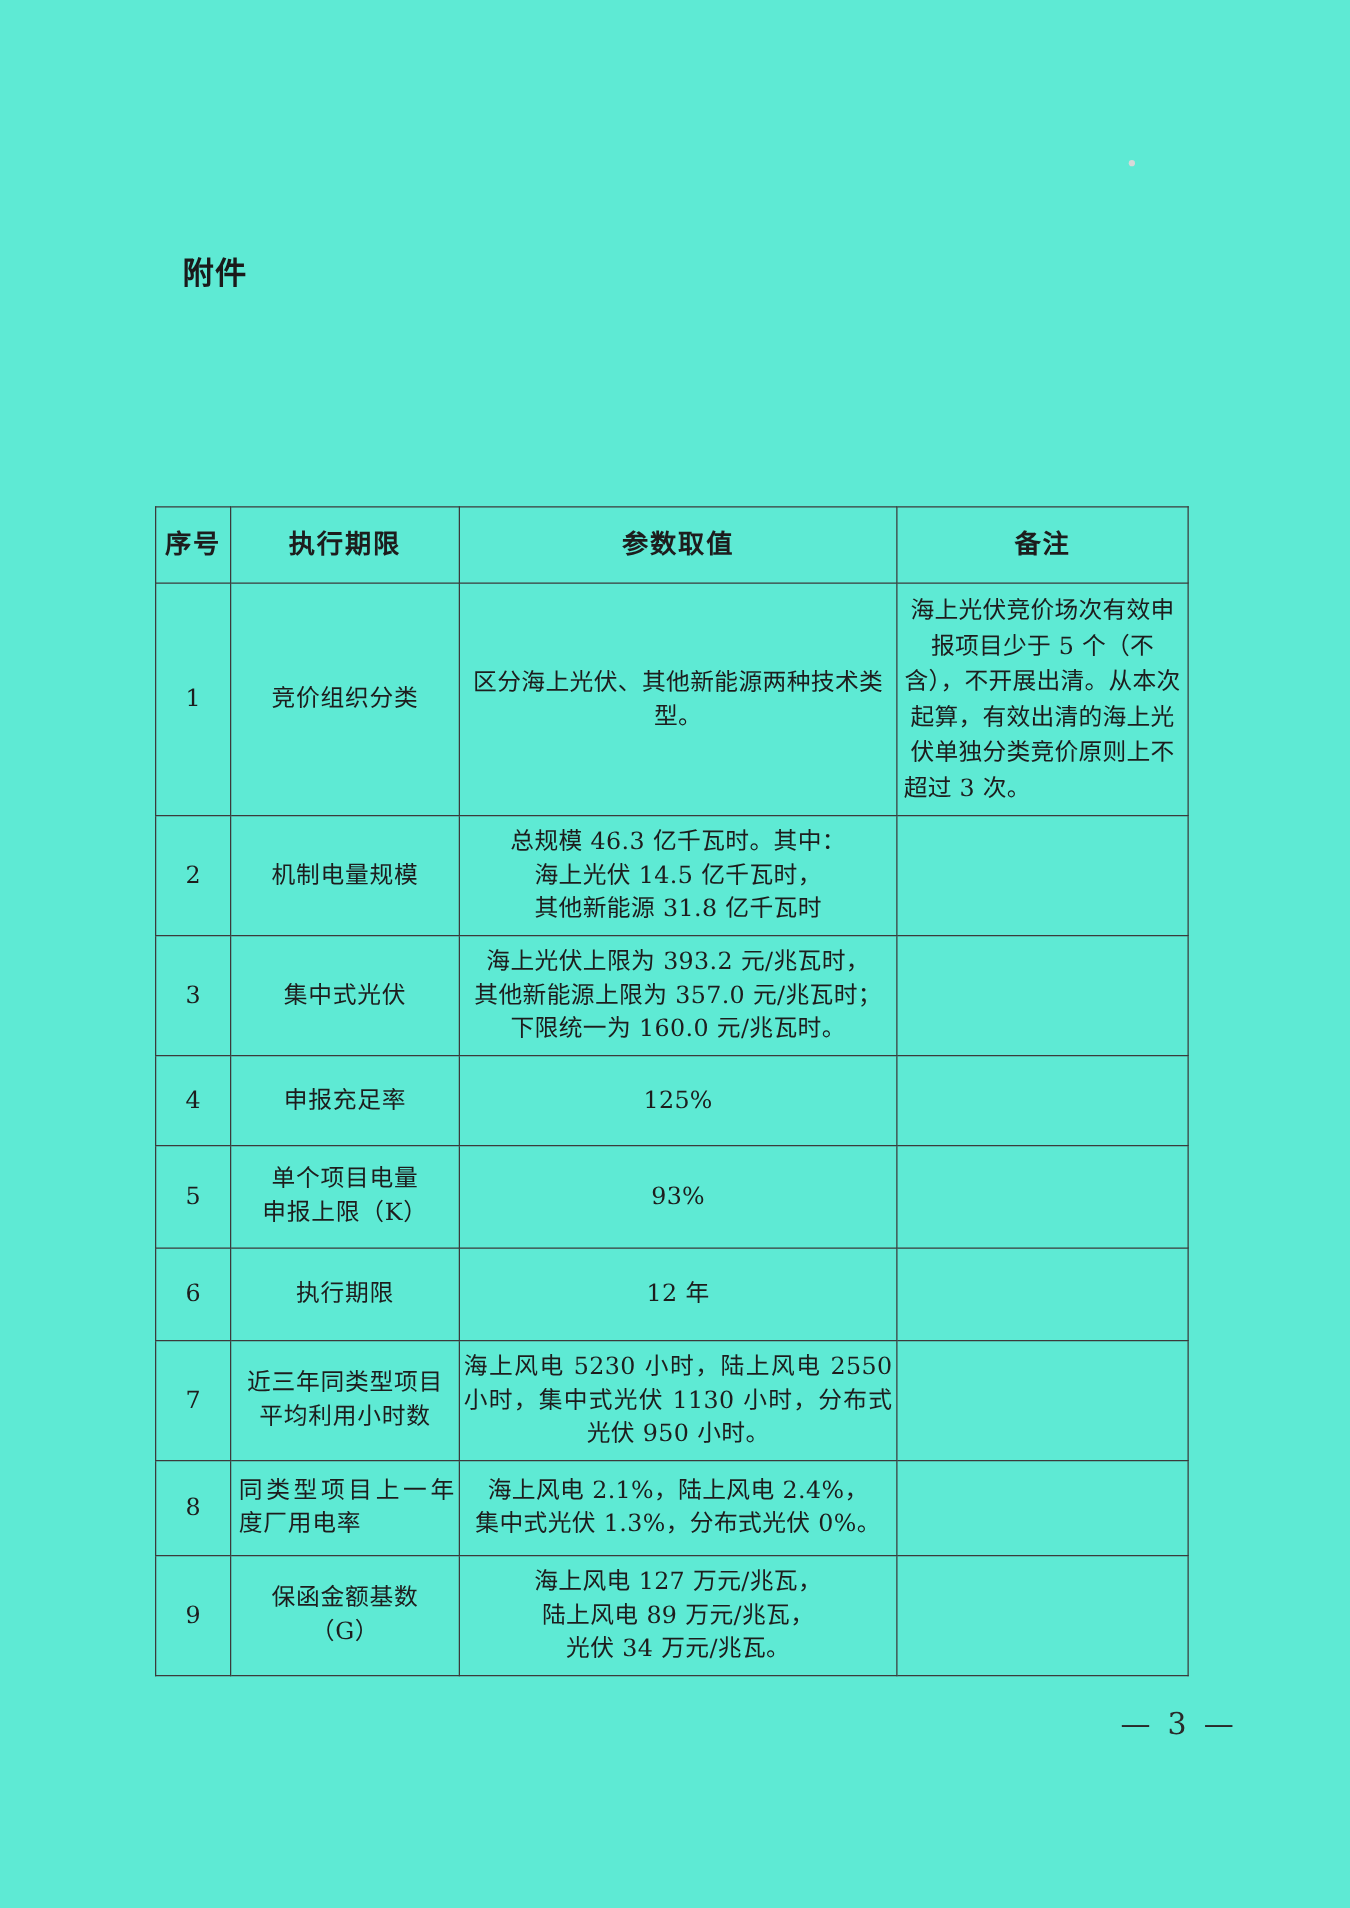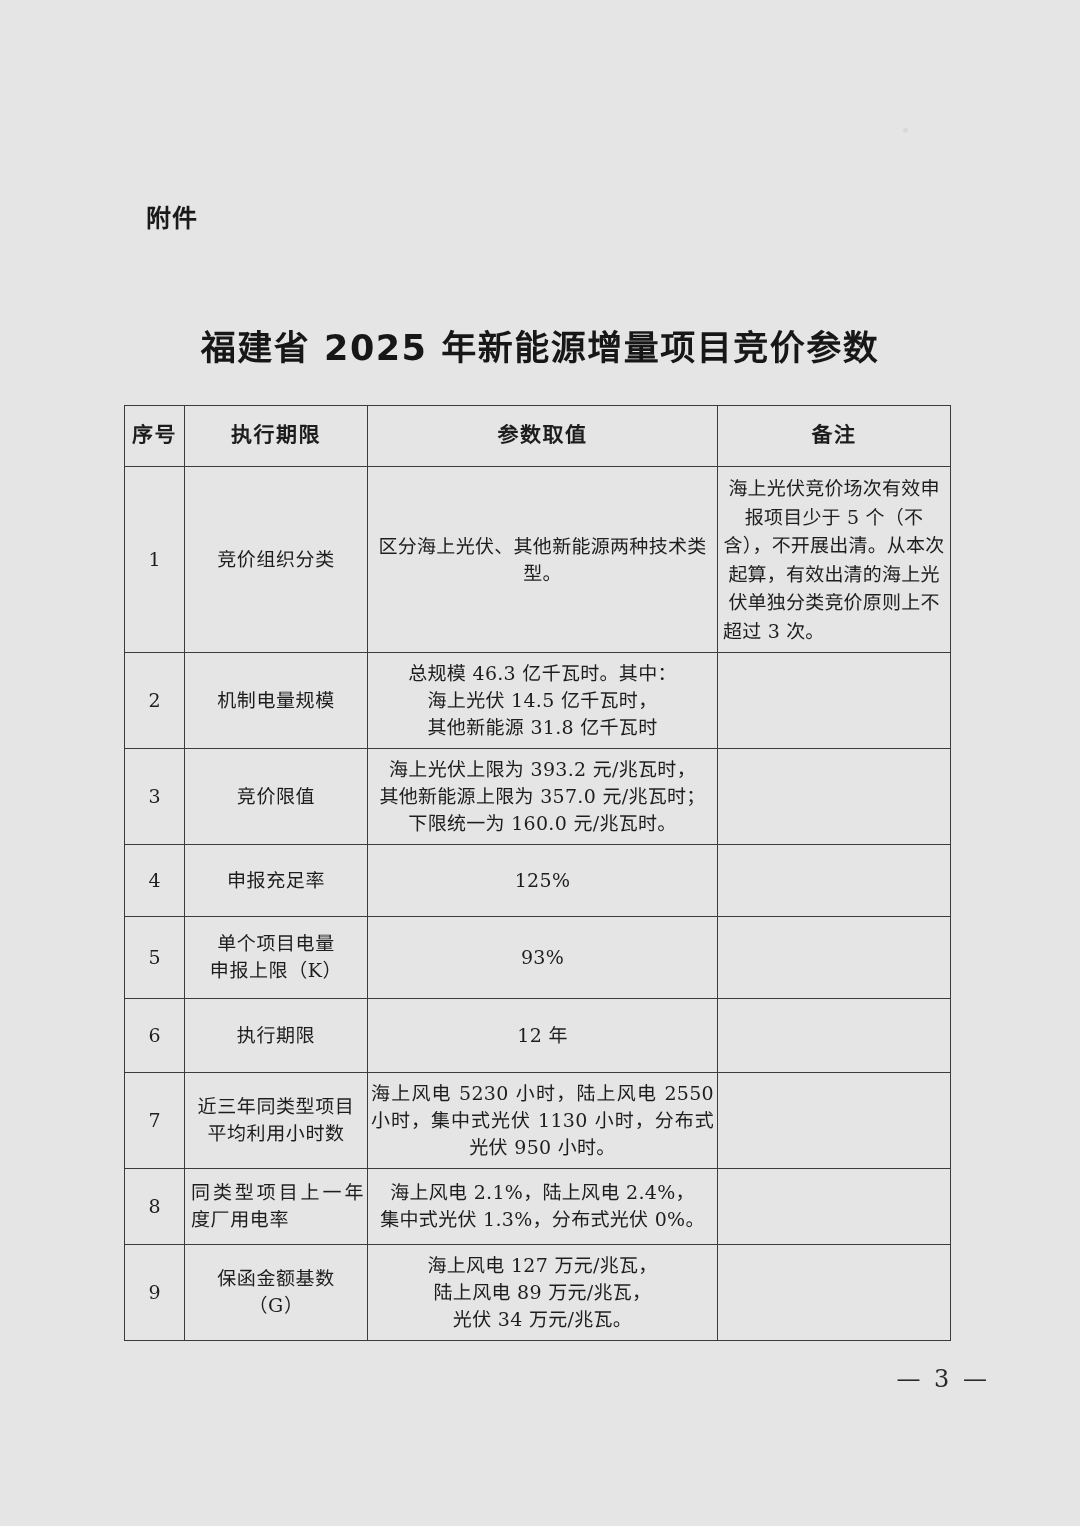--- a/index.html
+++ b/index.html
@@ -13,21 +13,21 @@
     height: 1526px;
     position: relative;
     font-family: "DejaVu Serif", "Liberation Serif", serif;
     color: #1c1c1c;
     overflow: hidden;
   }
 
   .page {
     position: absolute;
     inset: 0;
-    background: #e5e5e5;
+    background: #5eead4;
   }
 
   
   .attachment-label {
     position: absolute;
     left: 146px;
     top: 198px;
     font-family: "DejaVu Sans", "Liberation Sans", sans-serif;
     font-weight: bold;
     font-size: 25px;
@@ -159,21 +159,20 @@
 </style>
 </head>
 <body>
 
 <div class="page">
 
   <div class="scan-speck"></div>
 
   <div class="attachment-label">附件</div>
 
-  <h1 class="doc-title">福建省 2025 年新能源增量项目竞价参数</h1>
 
   <div class="table-wrap">
     <table class="param-table">
       <colgroup>
         <col class="c-idx">
         <col class="c-name">
         <col class="c-value">
         <col class="c-remark">
       </colgroup>
       <thead>
@@ -192,21 +191,21 @@
           <td class="cell-remark">海上光伏竞价场次有效申报项目少于 5 个（不含），不开展出清。从本次起算，有效出清的海上光伏单独分类竞价原则上不超过 3 次。</td>
         </tr>
         <tr class="r2">
           <td class="cell-idx">2</td>
           <td class="cell-name">机制电量规模</td>
           <td class="cell-value">总规模 46.3 亿千瓦时。其中：<br>海上光伏 14.5 亿千瓦时，<br>其他新能源 31.8 亿千瓦时</td>
           <td class="cell-empty"></td>
         </tr>
         <tr class="r3">
           <td class="cell-idx">3</td>
-          <td class="cell-name">竞价限值</td>
+          <td class="cell-name">集中式光伏</td>
           <td class="cell-value">海上光伏上限为 393.2 元/兆瓦时，<br>其他新能源上限为 357.0 元/兆瓦时；<br>下限统一为 160.0 元/兆瓦时。</td>
           <td class="cell-empty"></td>
         </tr>
         <tr class="r4">
           <td class="cell-idx">4</td>
           <td class="cell-name">申报充足率</td>
           <td class="cell-value">125%</td>
           <td class="cell-empty"></td>
         </tr>
         <tr class="r5">

